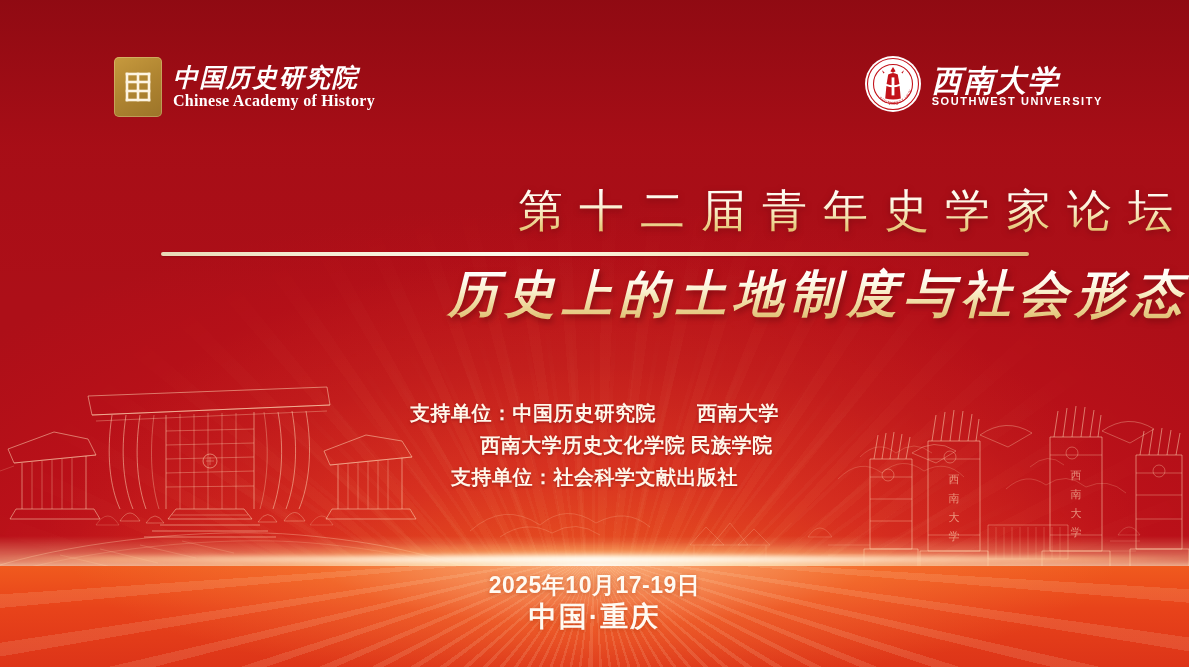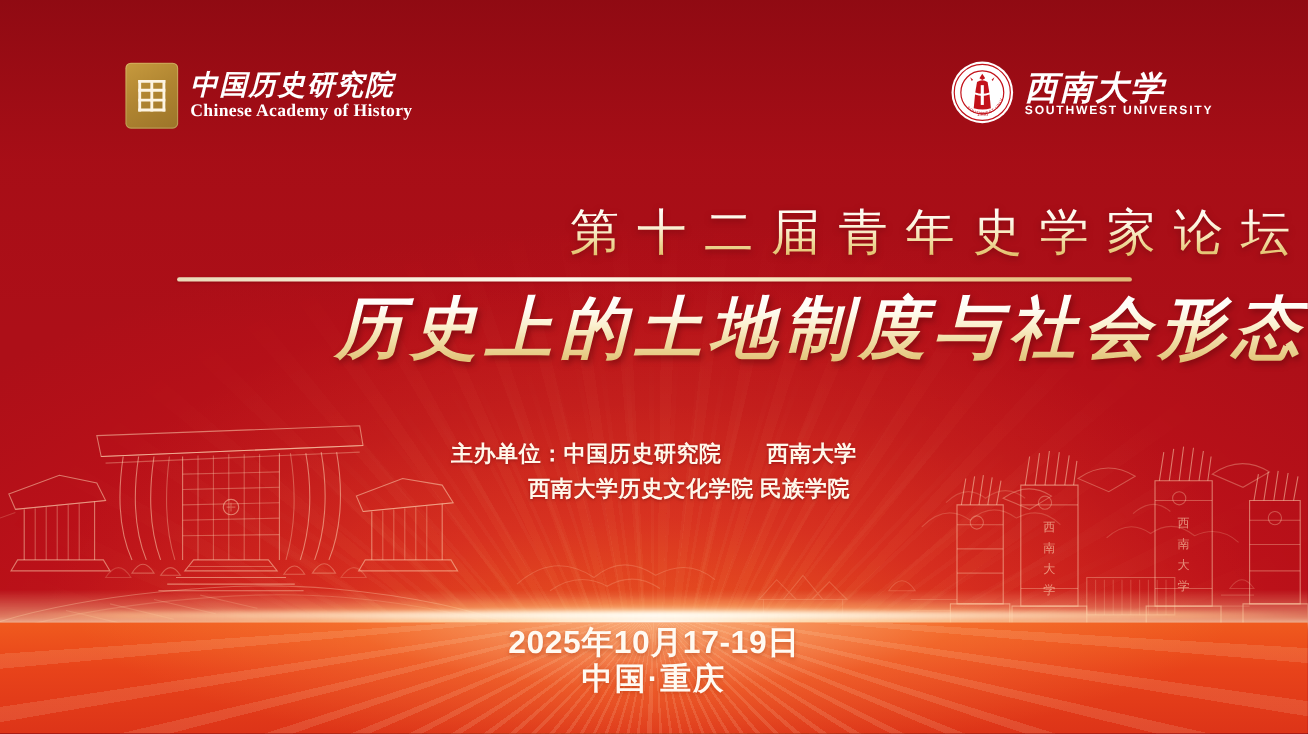--- a/index.html
+++ b/index.html
@@ -183,21 +183,21 @@
   }
   .rule {
     width: 868px; height: 4px;
     margin: 11px auto 9px;
     border-radius: 2px;
     background: linear-gradient(to right,
       #e9d9b6 0%, #f4ead2 16%, #fdf8ec 40%, #f6e6c0 62%, #eccb92 82%, #e0b876 100%);
     box-shadow: 0 1px 2px rgba(90,4,10,0.35);
   }
   .sub-title {
-    font-size: 61px;
+    font-size: 50px;
     letter-spacing: 7px;
     text-indent: 7px;
     font-weight: 700;
     line-height: 1.16;
     font-family: "Liberation Serif", "DejaVu Serif", serif;
     font-style: italic;
     background: linear-gradient(to bottom, #ffffff 0%, #fffdf6 22%, #fbf0cf 44%, #f0dca4 64%, #e7cb86 82%, #dcb867 100%);
     -webkit-background-clip: text;
     background-clip: text;
     color: transparent;
@@ -225,21 +225,21 @@
   
   .footer {
     position: absolute;
     left: 0; right: 0; top: 570px;
     text-align: center;
     color: #fffaf2;
     font-family: "Liberation Sans", "DejaVu Sans", sans-serif;
     font-weight: 700;
     text-shadow: 0 1px 4px rgba(170,50,10,0.5);
   }
-  .f-date { font-size: 29px; letter-spacing: .5px; line-height: 31px; }
+  .f-date { font-size: 23px; letter-spacing: .5px; line-height: 31px; }
   .f-place { font-size: 28px; letter-spacing: 2px; line-height: 31px; }
 </style>
 </head>
 <body>
 
 <div class="poster">
 
   <div class="bg-base"></div>
   <div class="bg-rays"></div>
   <div class="bg-rays2"></div>
@@ -418,22 +418,23 @@
     </div>
   </div>
 
   <div class="title-block">
     <div class="main-title">第十二届青年史学家论坛</div>
     <div class="rule"></div>
     <div class="sub-title">历史上的土地制度与社会形态</div>
   </div>
 
   <div class="orgs">
-    <div class="org-line">主办单位：中国历史研究院　　西南大学</div>
+    <div class="org-line">支持单位：中国历史研究院　　西南大学</div>
     <div class="org-line indented">西南大学历史文化学院 民族学院</div>
+    <div class="org-line">支持单位：社会科学文献出版社</div>
   </div>
 
   <div class="footer">
     <div class="f-date">2025年10月17-19日</div>
     <div class="f-place">中国·重庆</div>
   </div>
 
 </div>
 
 </body></html>

